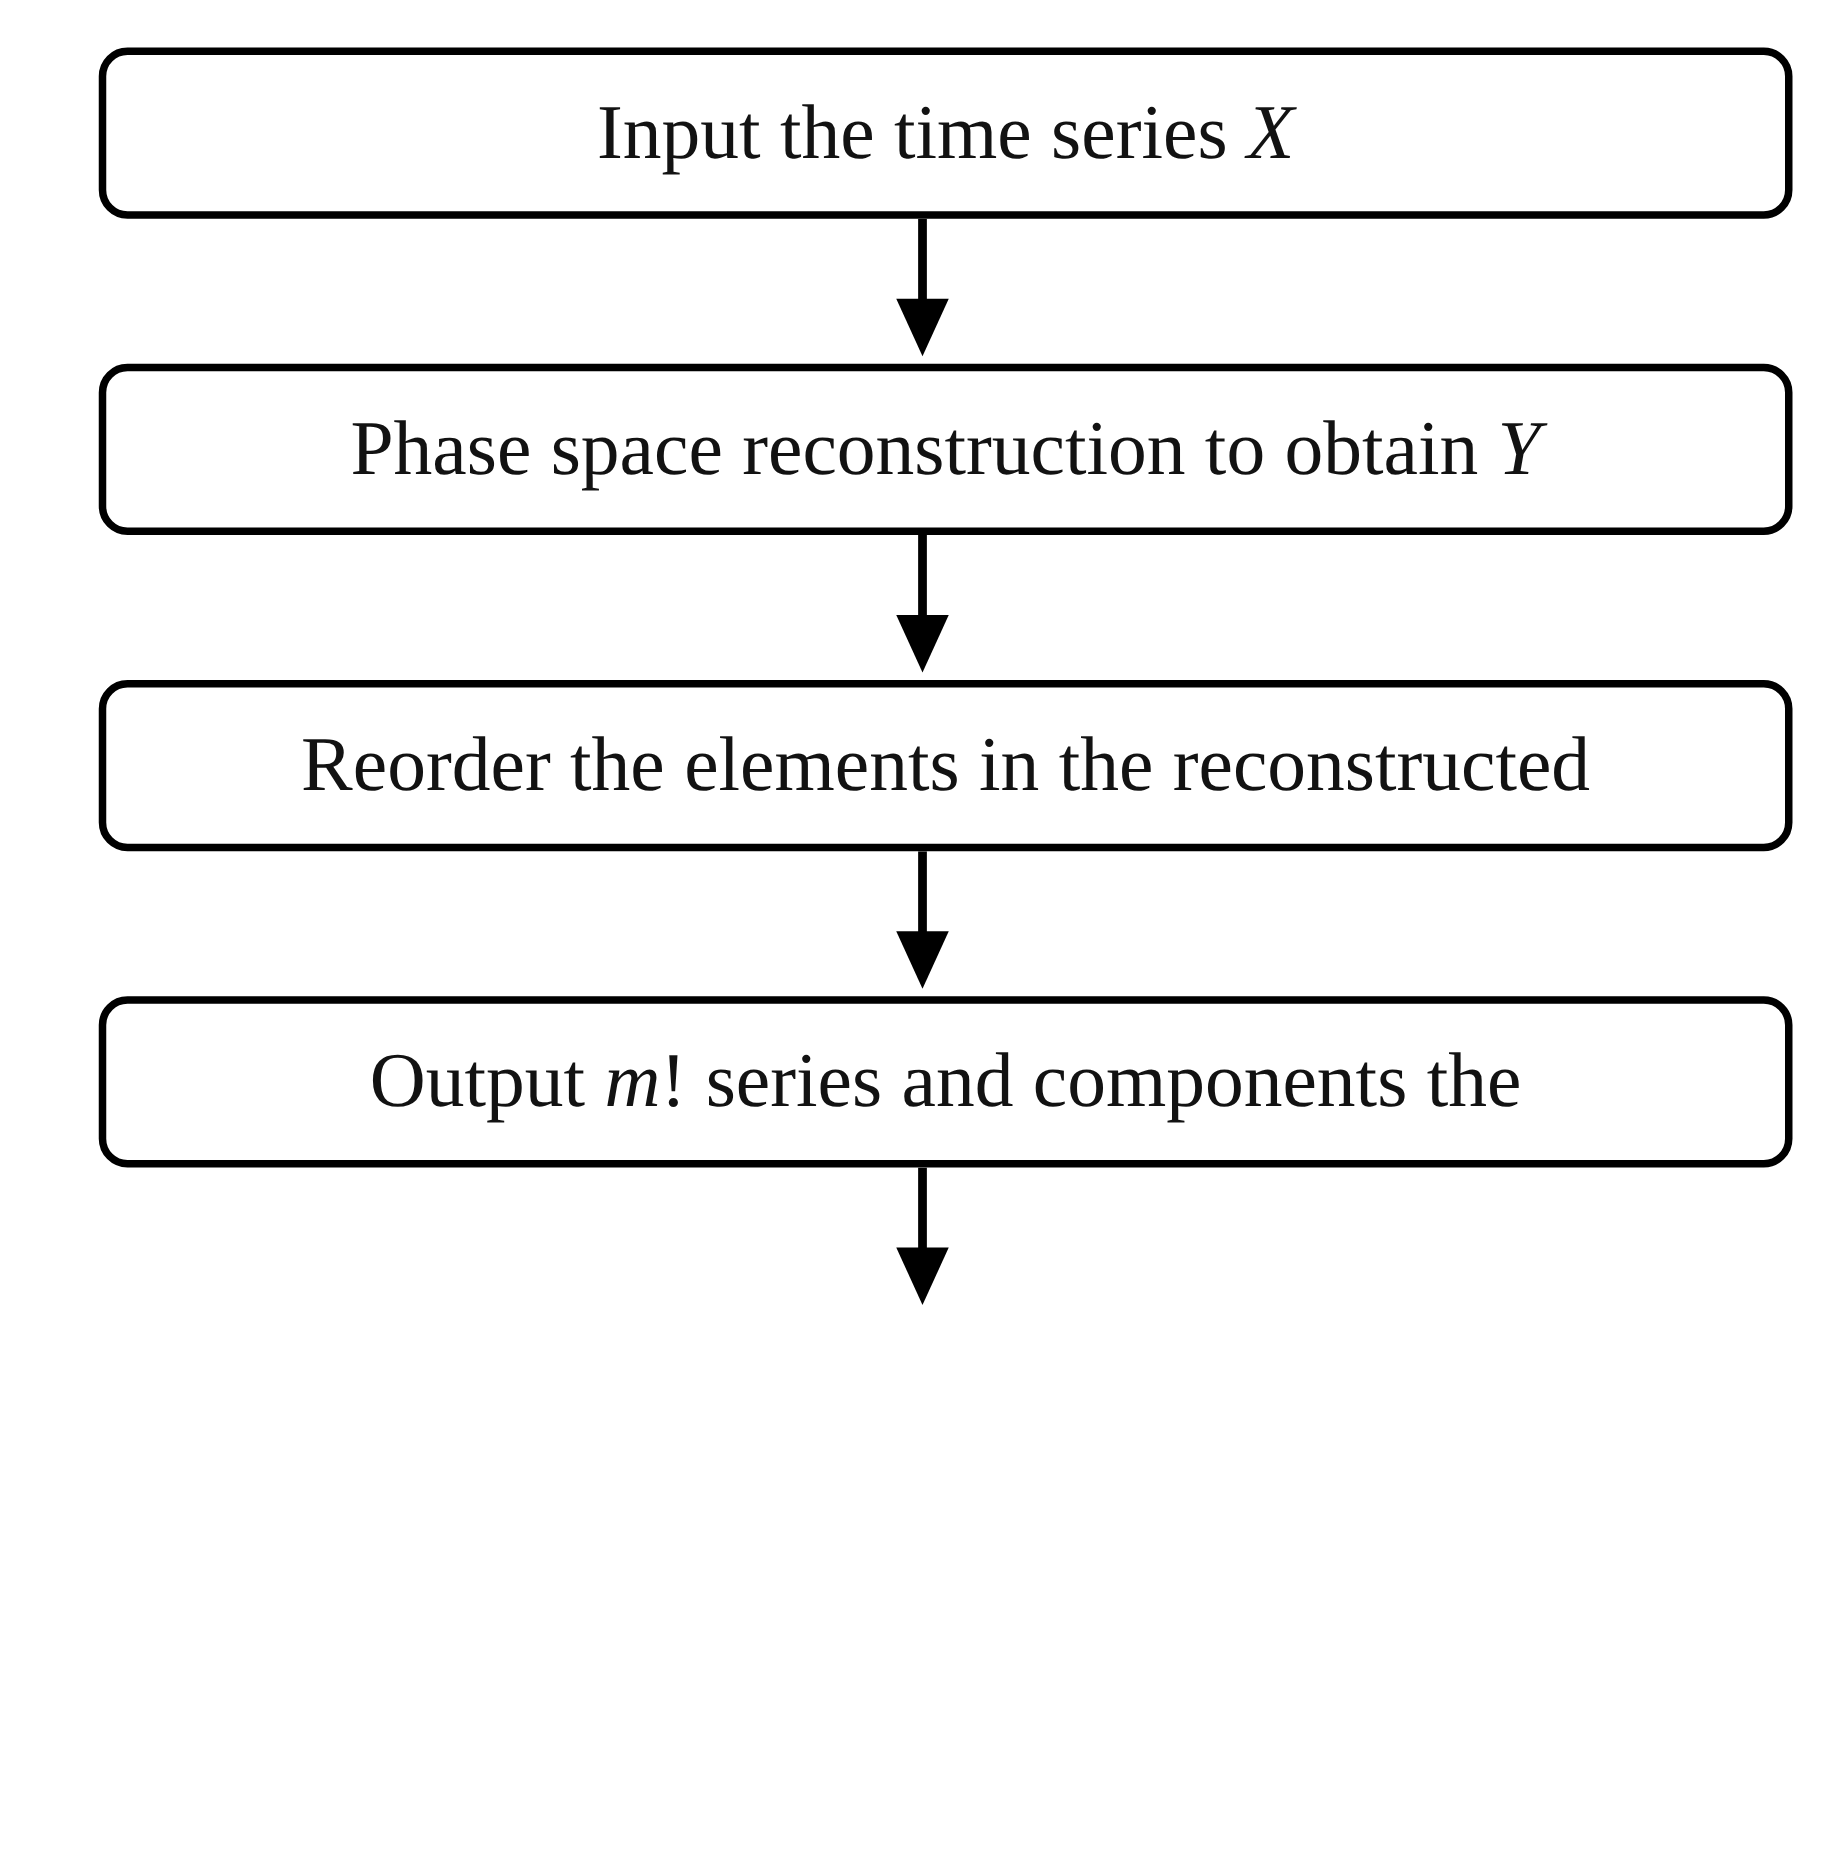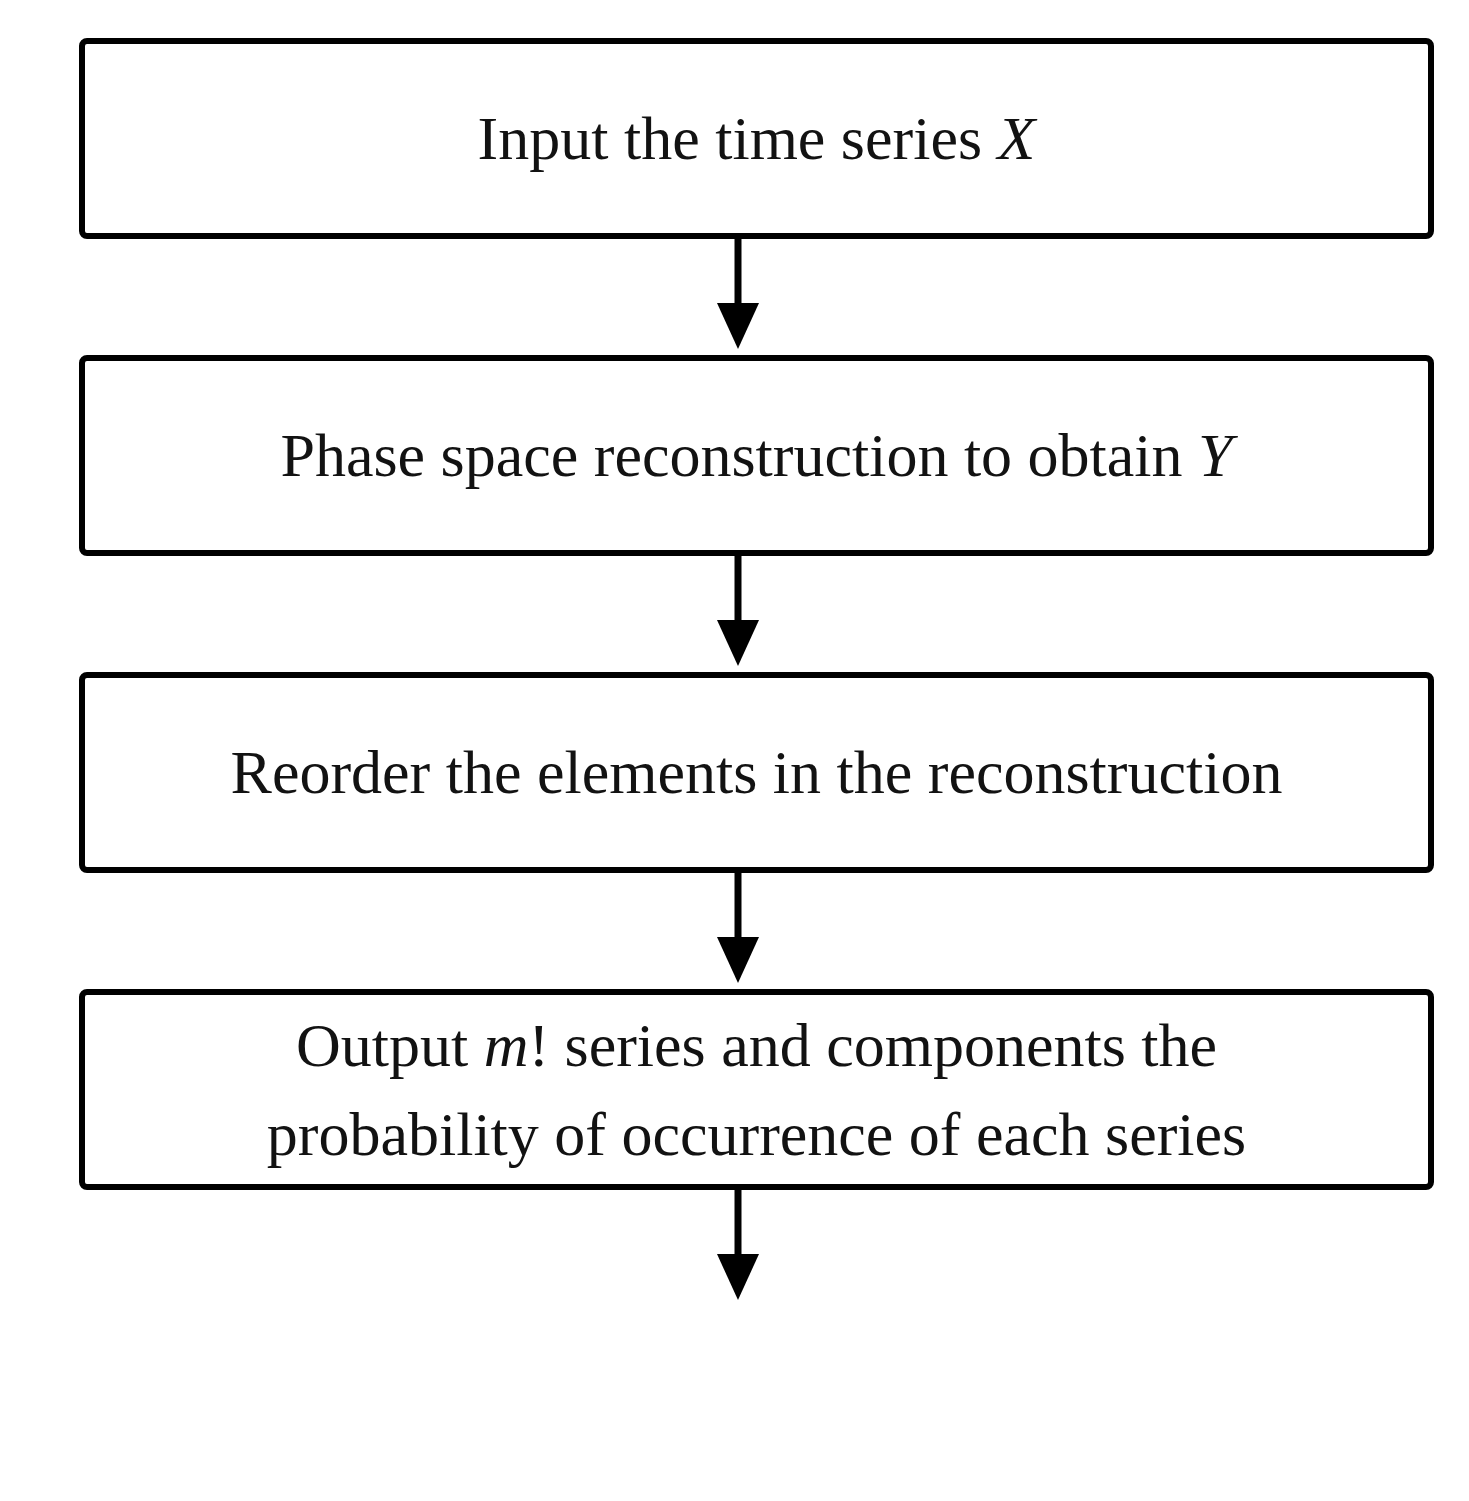--- a/index.html
+++ b/index.html
@@ -14,23 +14,23 @@
     font-family: "Liberation Serif", "DejaVu Serif", serif;
   }
   .flowchart {
     width: 1392px;
     margin: 38px 0 0 42px;
     display: flex;
     flex-direction: column;
   }
   .node {
     box-sizing: border-box;
-    height: 201px;
+    height: 137px;
     border: 6px solid #000000;
-    border-radius: 8px;
+    border-radius: 23px;
     background: #ffffff;
     display: flex;
     align-items: center;
     justify-content: center;
     text-align: center;
     padding: 0 28px;
     margin-left: 37px;
   }
   .node .label {
     font-size: 62px;
@@ -67,30 +67,30 @@
     <div class="node">
       <div class="label"><span>Phase space reconstruction to obtain </span><i>Y</i></div>
     </div>
     <div class="arrow-wrap">
       <svg width="44" height="112" viewBox="0 0 44 112">
         <line x1="22" y1="0" x2="22" y2="72" stroke="#000000" stroke-width="7"></line>
         <polygon points="1,64 43,64 22,110" fill="#000000"></polygon>
       </svg>
     </div>
     <div class="node">
-      <div class="label"><span>Reorder the elements in the reconstruction</span><br></div>
+      <div class="label"><span>Reorder the elements in the reconstructed</span><br></div>
     </div>
     <div class="arrow-wrap">
       <svg width="44" height="112" viewBox="0 0 44 112">
         <line x1="22" y1="0" x2="22" y2="72" stroke="#000000" stroke-width="7"></line>
         <polygon points="1,64 43,64 22,110" fill="#000000"></polygon>
       </svg>
     </div>
     <div class="node">
-      <div class="label"><span>Output </span><i>m</i><span>! series and components the</span><br><span>probability of occurrence of each series</span></div>
+      <div class="label"><span>Output </span><i>m</i><span>! series and components the</span><br></div>
     </div>
     <div class="arrow-wrap">
       <svg width="44" height="112" viewBox="0 0 44 112">
         <line x1="22" y1="0" x2="22" y2="72" stroke="#000000" stroke-width="7"></line>
         <polygon points="1,64 43,64 22,110" fill="#000000"></polygon>
       </svg>
     </div>
   </div>
 
 </body></html>

